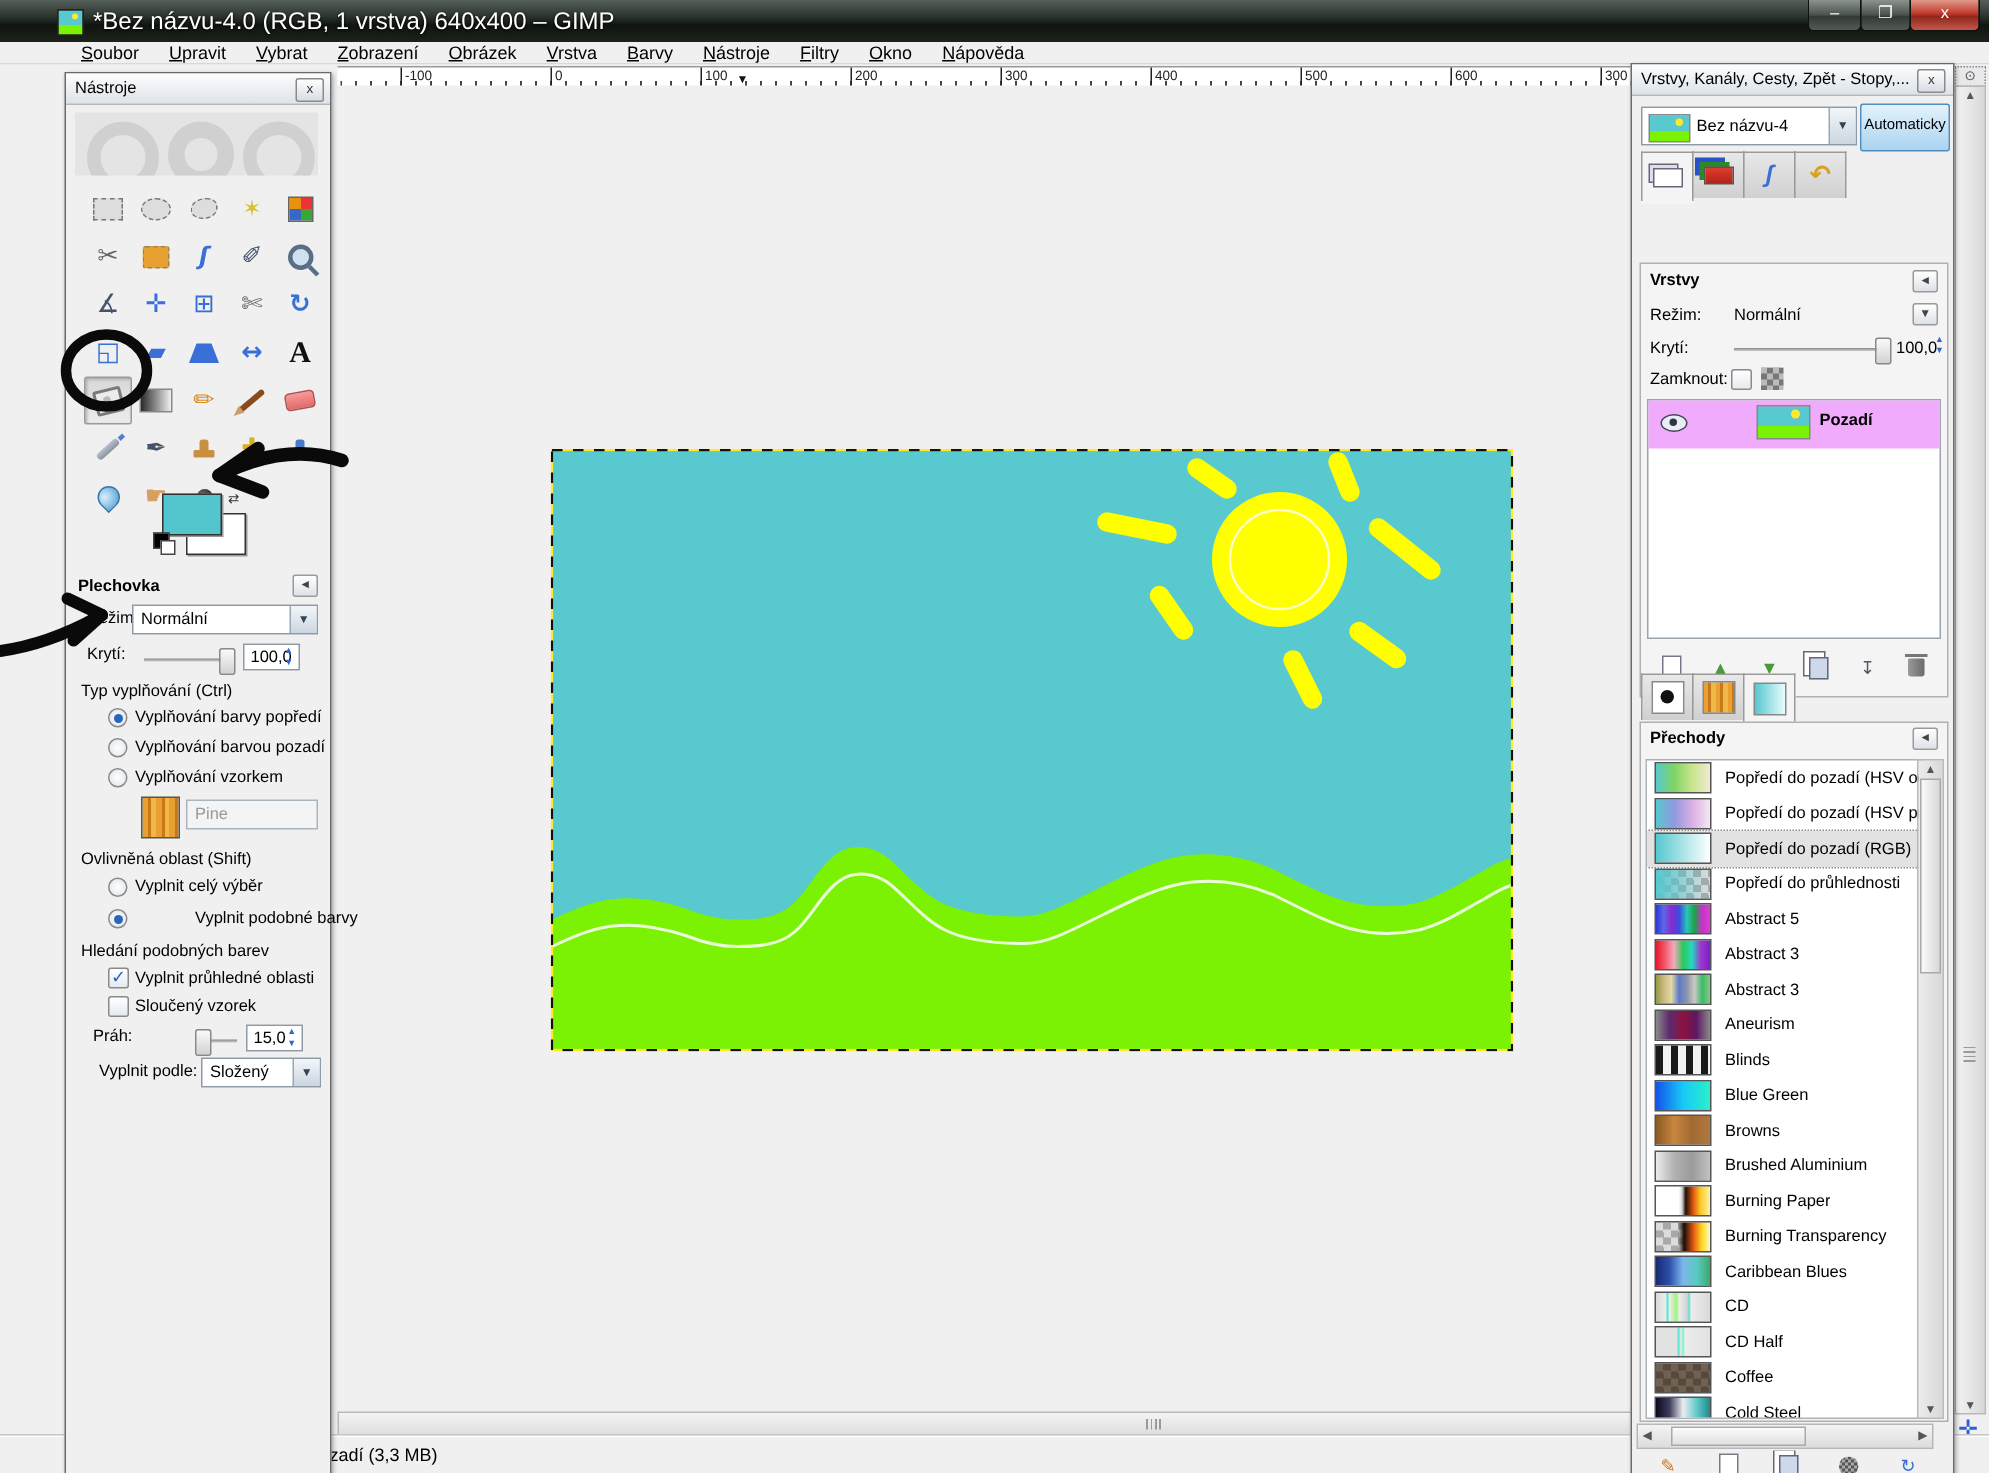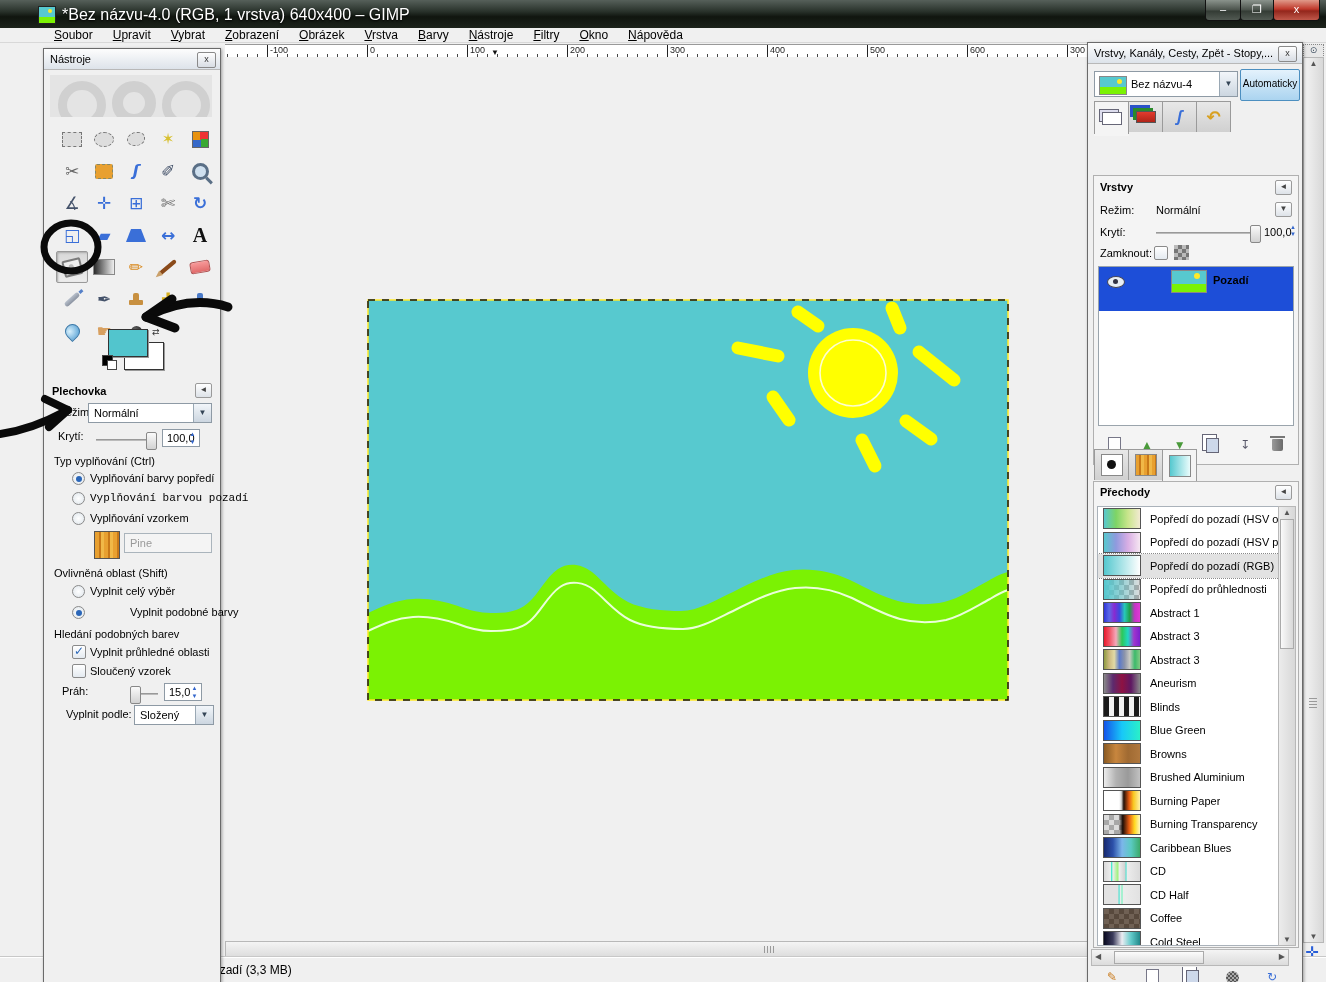--- a/index.html
+++ b/index.html
@@ -120,21 +120,21 @@
   .docktab{position:absolute;top:58px;width:33px;height:30px;border:1px solid #9a9a9a;border-bottom:none;background:linear-gradient(#e8e8e8,#d0d0d0);display:flex;align-items:center;justify-content:center;}
   .docktab.active{background:#f4f4f4;height:32px;box-shadow:0 2px 0 #f4f4f4;}
   .t-layers{width:18px;height:11px;background:#fff;border:1px solid #667;box-shadow:-3px -3px 0 -1px #dde, -3px -3px 0 0 #667;}
   .t-channels{width:18px;height:10px;background:linear-gradient(#e23b2e,#b02418);border:1px solid #555;box-shadow:-3px -3px 0 0 #2a8a2a,-6px -6px 0 0 #2a52c8;}
   .t-undo{color:#d8a020;font-weight:bold;font-size:17px;}
   .t-paths{color:#3a6fd8;font-weight:bold;font-size:16px;font-style:italic;}
   #layerpanel{left:5px;top:92px;width:204px;height:288px;border:1px solid #b0b0b0;background:#f4f4f4;margin-top:40px;}
   .phead{position:absolute;left:6px;font-weight:bold;}
   .dlabel{position:absolute;font-size:11px;white-space:nowrap;}
   #layerlist{position:absolute;left:4px;top:90px;width:194px;height:158px;border:1px solid #9aa4ac;background:#fff;}
-  #layerrow{position:absolute;left:0;top:0;width:100%;height:44px;background:#1d4ed8;}
+  #layerrow{position:absolute;left:0;top:0;width:100%;height:32px;background:#f0abfc;}
   .eye{position:absolute;left:8px;top:9px;width:16px;height:10px;border:1px solid #445;border-radius:50%;background:#e8eef4;}
   .eye:after{content:"";position:absolute;left:5px;top:2px;width:5px;height:5px;border-radius:50%;background:#334;}
   #layerthumb{position:absolute;left:72px;top:3px;width:34px;height:21px;border:1px solid #888;background:linear-gradient(#57c9cf 0 62%,#7bf203 62% 100%);}
   #layerthumb:after{content:"";position:absolute;left:22px;top:2px;width:6px;height:6px;border-radius:50%;background:#ffe928;}
   #layername{position:absolute;left:114px;top:7px;font-weight:bold;}
   .lbtnrow{position:absolute;left:4px;width:196px;height:22px;display:flex;justify-content:space-around;align-items:center;}
   .lbtn{width:26px;height:20px;display:flex;align-items:center;justify-content:center;font-size:12px;}
   .pg{width:11px;height:14px;background:#fff;border:1px solid #778;}
   .pg2{width:11px;height:13px;background:#cdd8ea;border:1px solid #667;box-shadow:-3px -3px 0 0 #fff,-3px -3px 0 1px #667;}
   .trash{width:11px;height:12px;background:linear-gradient(90deg,#9a9a9a,#6a6a6a);border-radius:1px 1px 2px 2px;position:relative;}
@@ -358,21 +358,21 @@
     </div>
   <div class="spin" style="left:118px;top:380px;width:38px;">
     <span class="sval">100,0</span>
     <span class="sarrows">▲<br>▼</span>
   </div>
 
   <div class="abs olabel" style="left:10px;top:406px;">Typ vyplňování  (Ctrl)</div>
   <div class="radio on" style="left:28px;top:423px;"></div>
   <div class="abs olabel" style="left:46px;top:423px;">Vyplňování barvy popředí</div>
   <div class="radio" style="left:28px;top:443px;"></div>
-  <div class="abs olabel" style="left:46px;top:443px;font-family:Liberation Mono, monospace;">Vyplňování barvou pozadí</div>
+  <div class="abs olabel" style="left:46px;top:443px;">Vyplňování barvou pozadí</div>
   <div class="radio" style="left:28px;top:463px;"></div>
   <div class="abs olabel" style="left:46px;top:463px;">Vyplňování vzorkem</div>
   <div id="patternswatch"></div>
   <div id="patternname">
       <span>Pine</span>
     </div>
 
   <div class="abs olabel" style="left:10px;top:518px;">Ovlivněná oblast  (Shift)</div>
   <div class="radio" style="left:28px;top:536px;"></div>
   <div class="abs olabel" style="left:46px;top:536px;">Vyplnit celý výběr</div>
@@ -492,21 +492,21 @@
         <div class="gradrow sel">
           <div class="gsw" style="background: linear-gradient(90deg, rgb(85, 200, 207), rgb(255, 255, 255));"></div>
           <div class="gname">Popředí do pozadí (RGB)</div>
         </div>
         <div class="gradrow">
           <div class="gsw" style="background: linear-gradient(90deg, rgb(85, 200, 207), rgba(85, 200, 207, 0)) 0% 0% / auto, repeating-conic-gradient(rgb(168, 168, 168) 0%, rgb(168, 168, 168) 25%, rgb(220, 220, 220) 0%, rgb(220, 220, 220) 50%) 0% 0% / 10px 10px;"></div>
           <div class="gname">Popředí do průhlednosti</div>
         </div>
         <div class="gradrow">
           <div class="gsw" style="background: linear-gradient(90deg, rgb(49, 53, 216), rgb(90, 106, 232), rgb(138, 42, 208), rgb(59, 74, 224), rgb(40, 200, 184), rgb(31, 160, 74), rgb(198, 51, 200), rgb(224, 59, 210));"></div>
-          <div class="gname">Abstract 1</div>
+          <div class="gname">Abstract 5</div>
         </div>
         <div class="gradrow">
           <div class="gsw" style="background: linear-gradient(90deg, rgb(232, 26, 46), rgb(242, 89, 106), rgb(244, 168, 186), rgb(44, 200, 88), rgb(34, 216, 194), rgb(160, 53, 204), rgb(122, 32, 208));"></div>
           <div class="gname">Abstract 3</div>
         </div>
         <div class="gradrow">
           <div class="gsw" style="background: linear-gradient(90deg, rgb(143, 156, 66), rgb(204, 184, 126), rgb(226, 218, 164), rgb(92, 122, 202), rgb(140, 148, 170), rgb(201, 201, 194), rgb(60, 186, 106), rgb(132, 202, 132));"></div>
           <div class="gname">Abstract 3</div>
         </div>
         <div class="gradrow">

